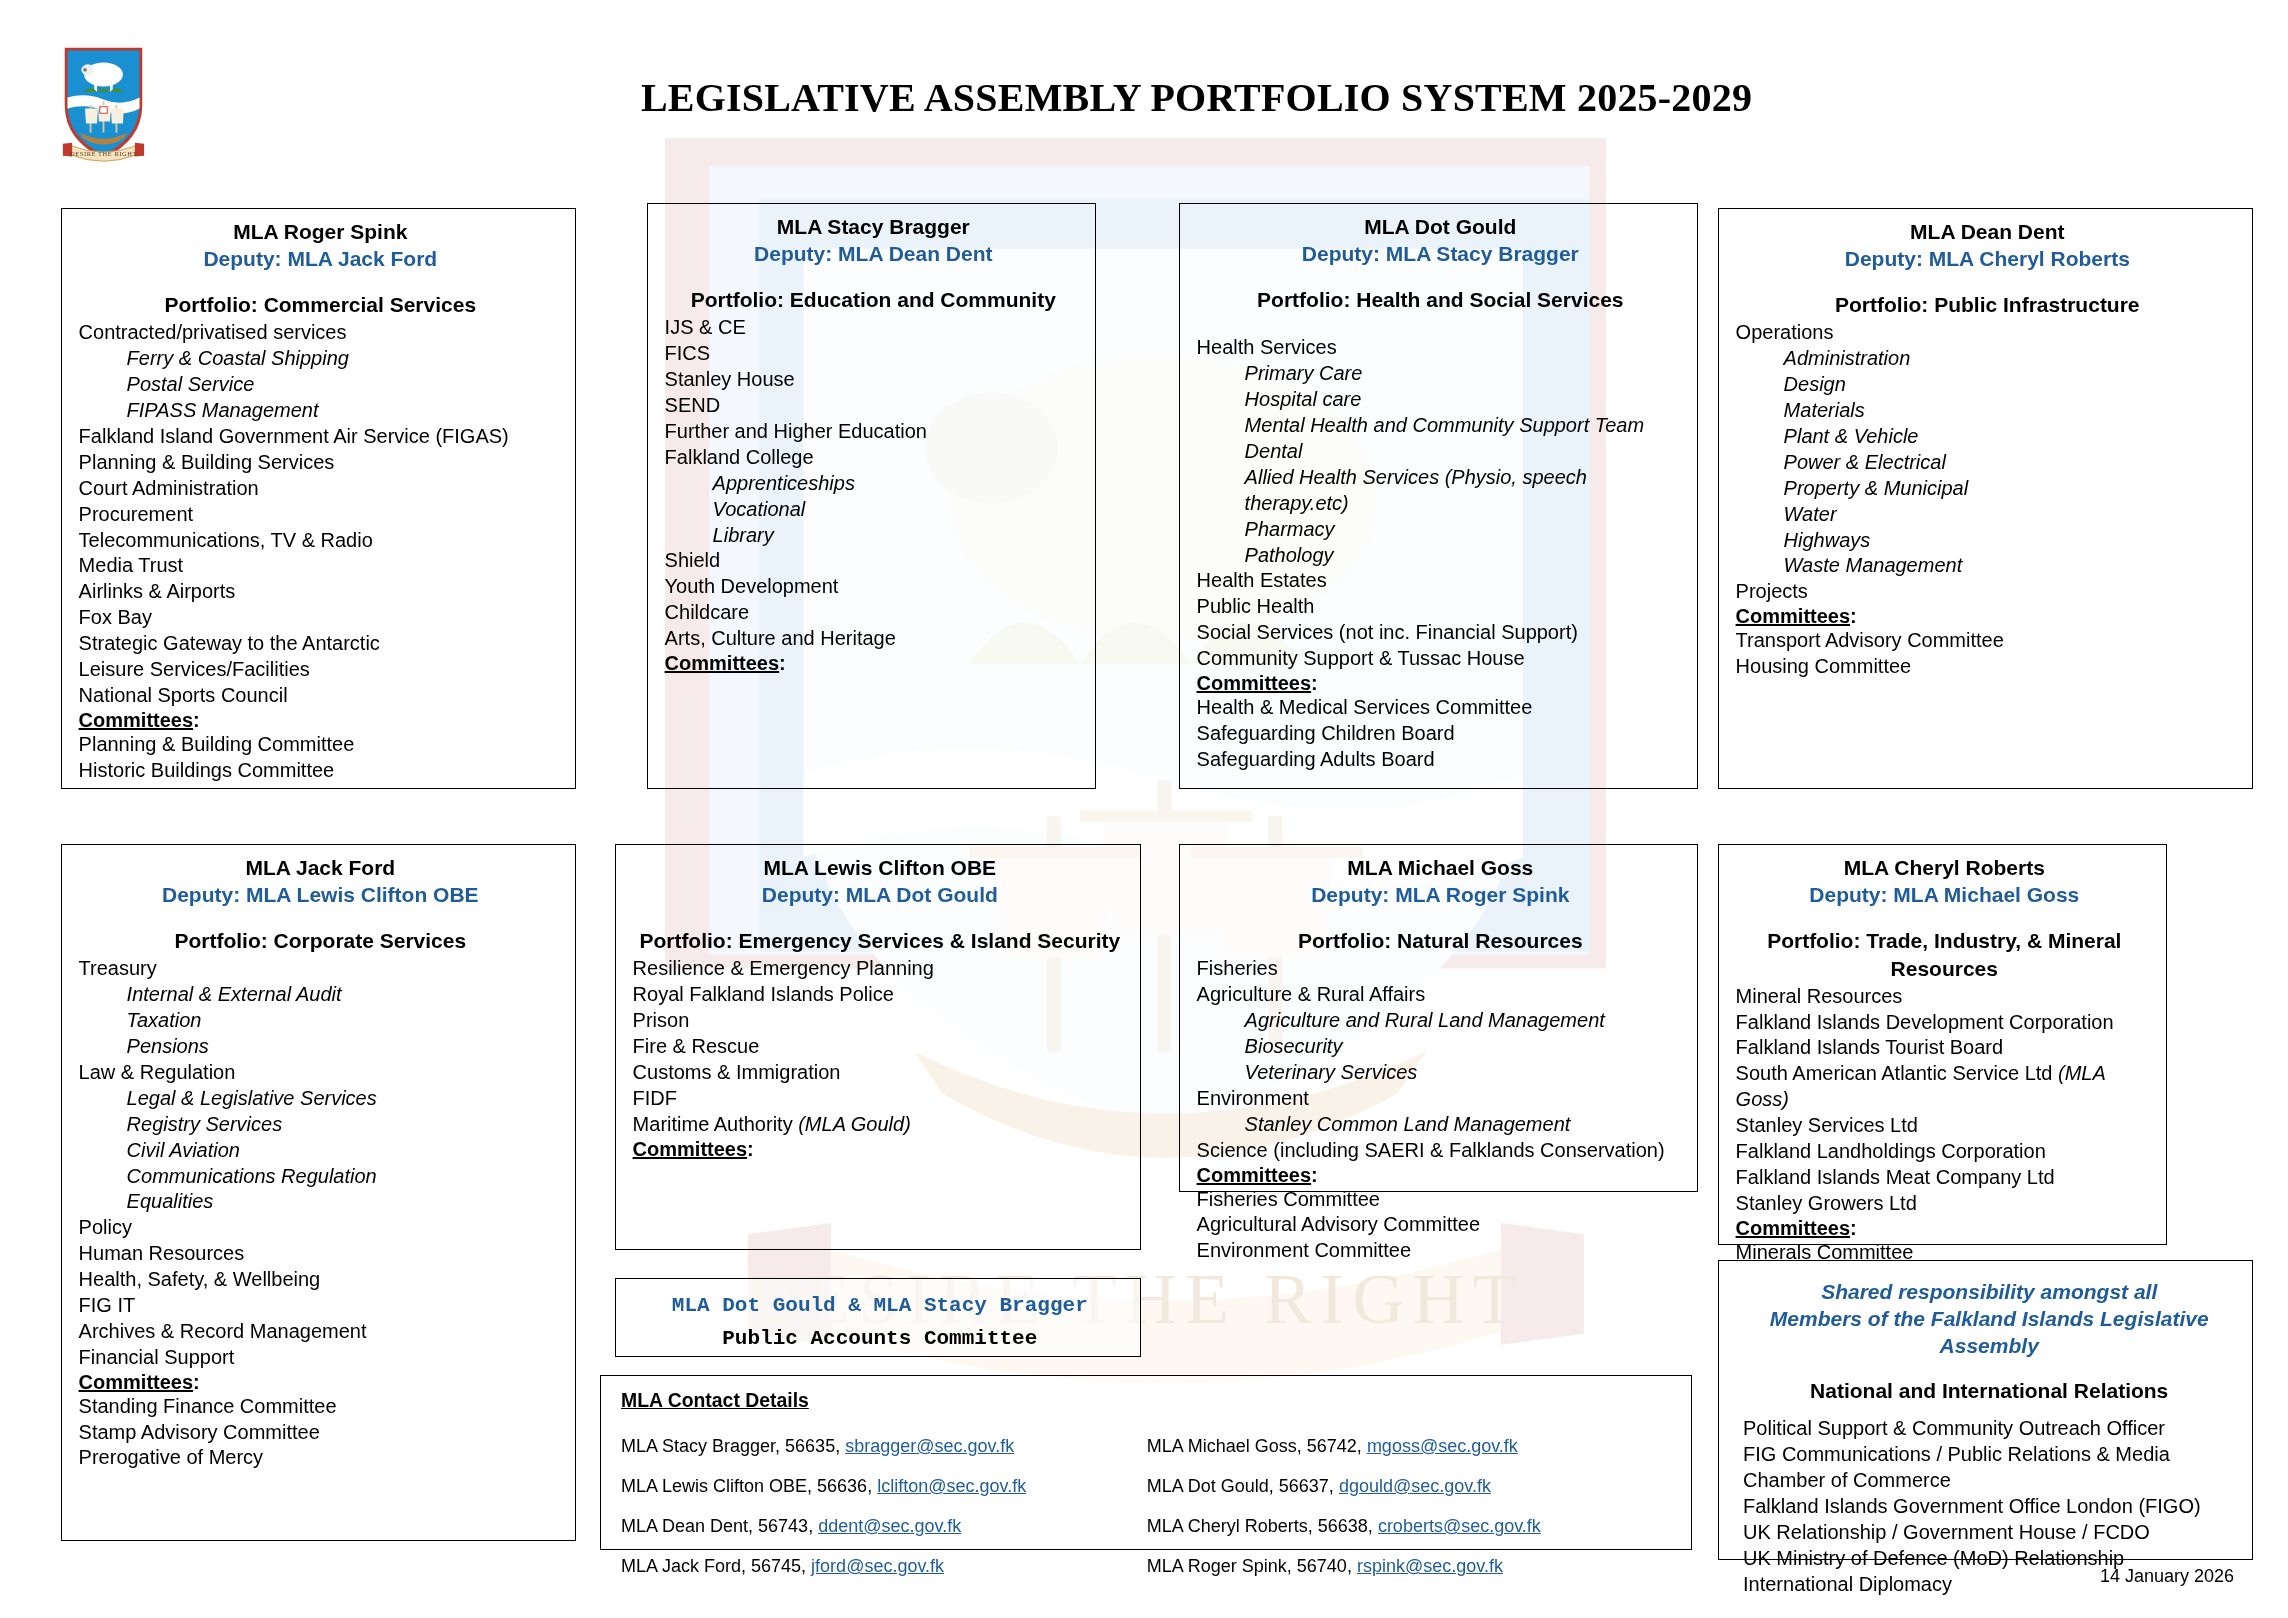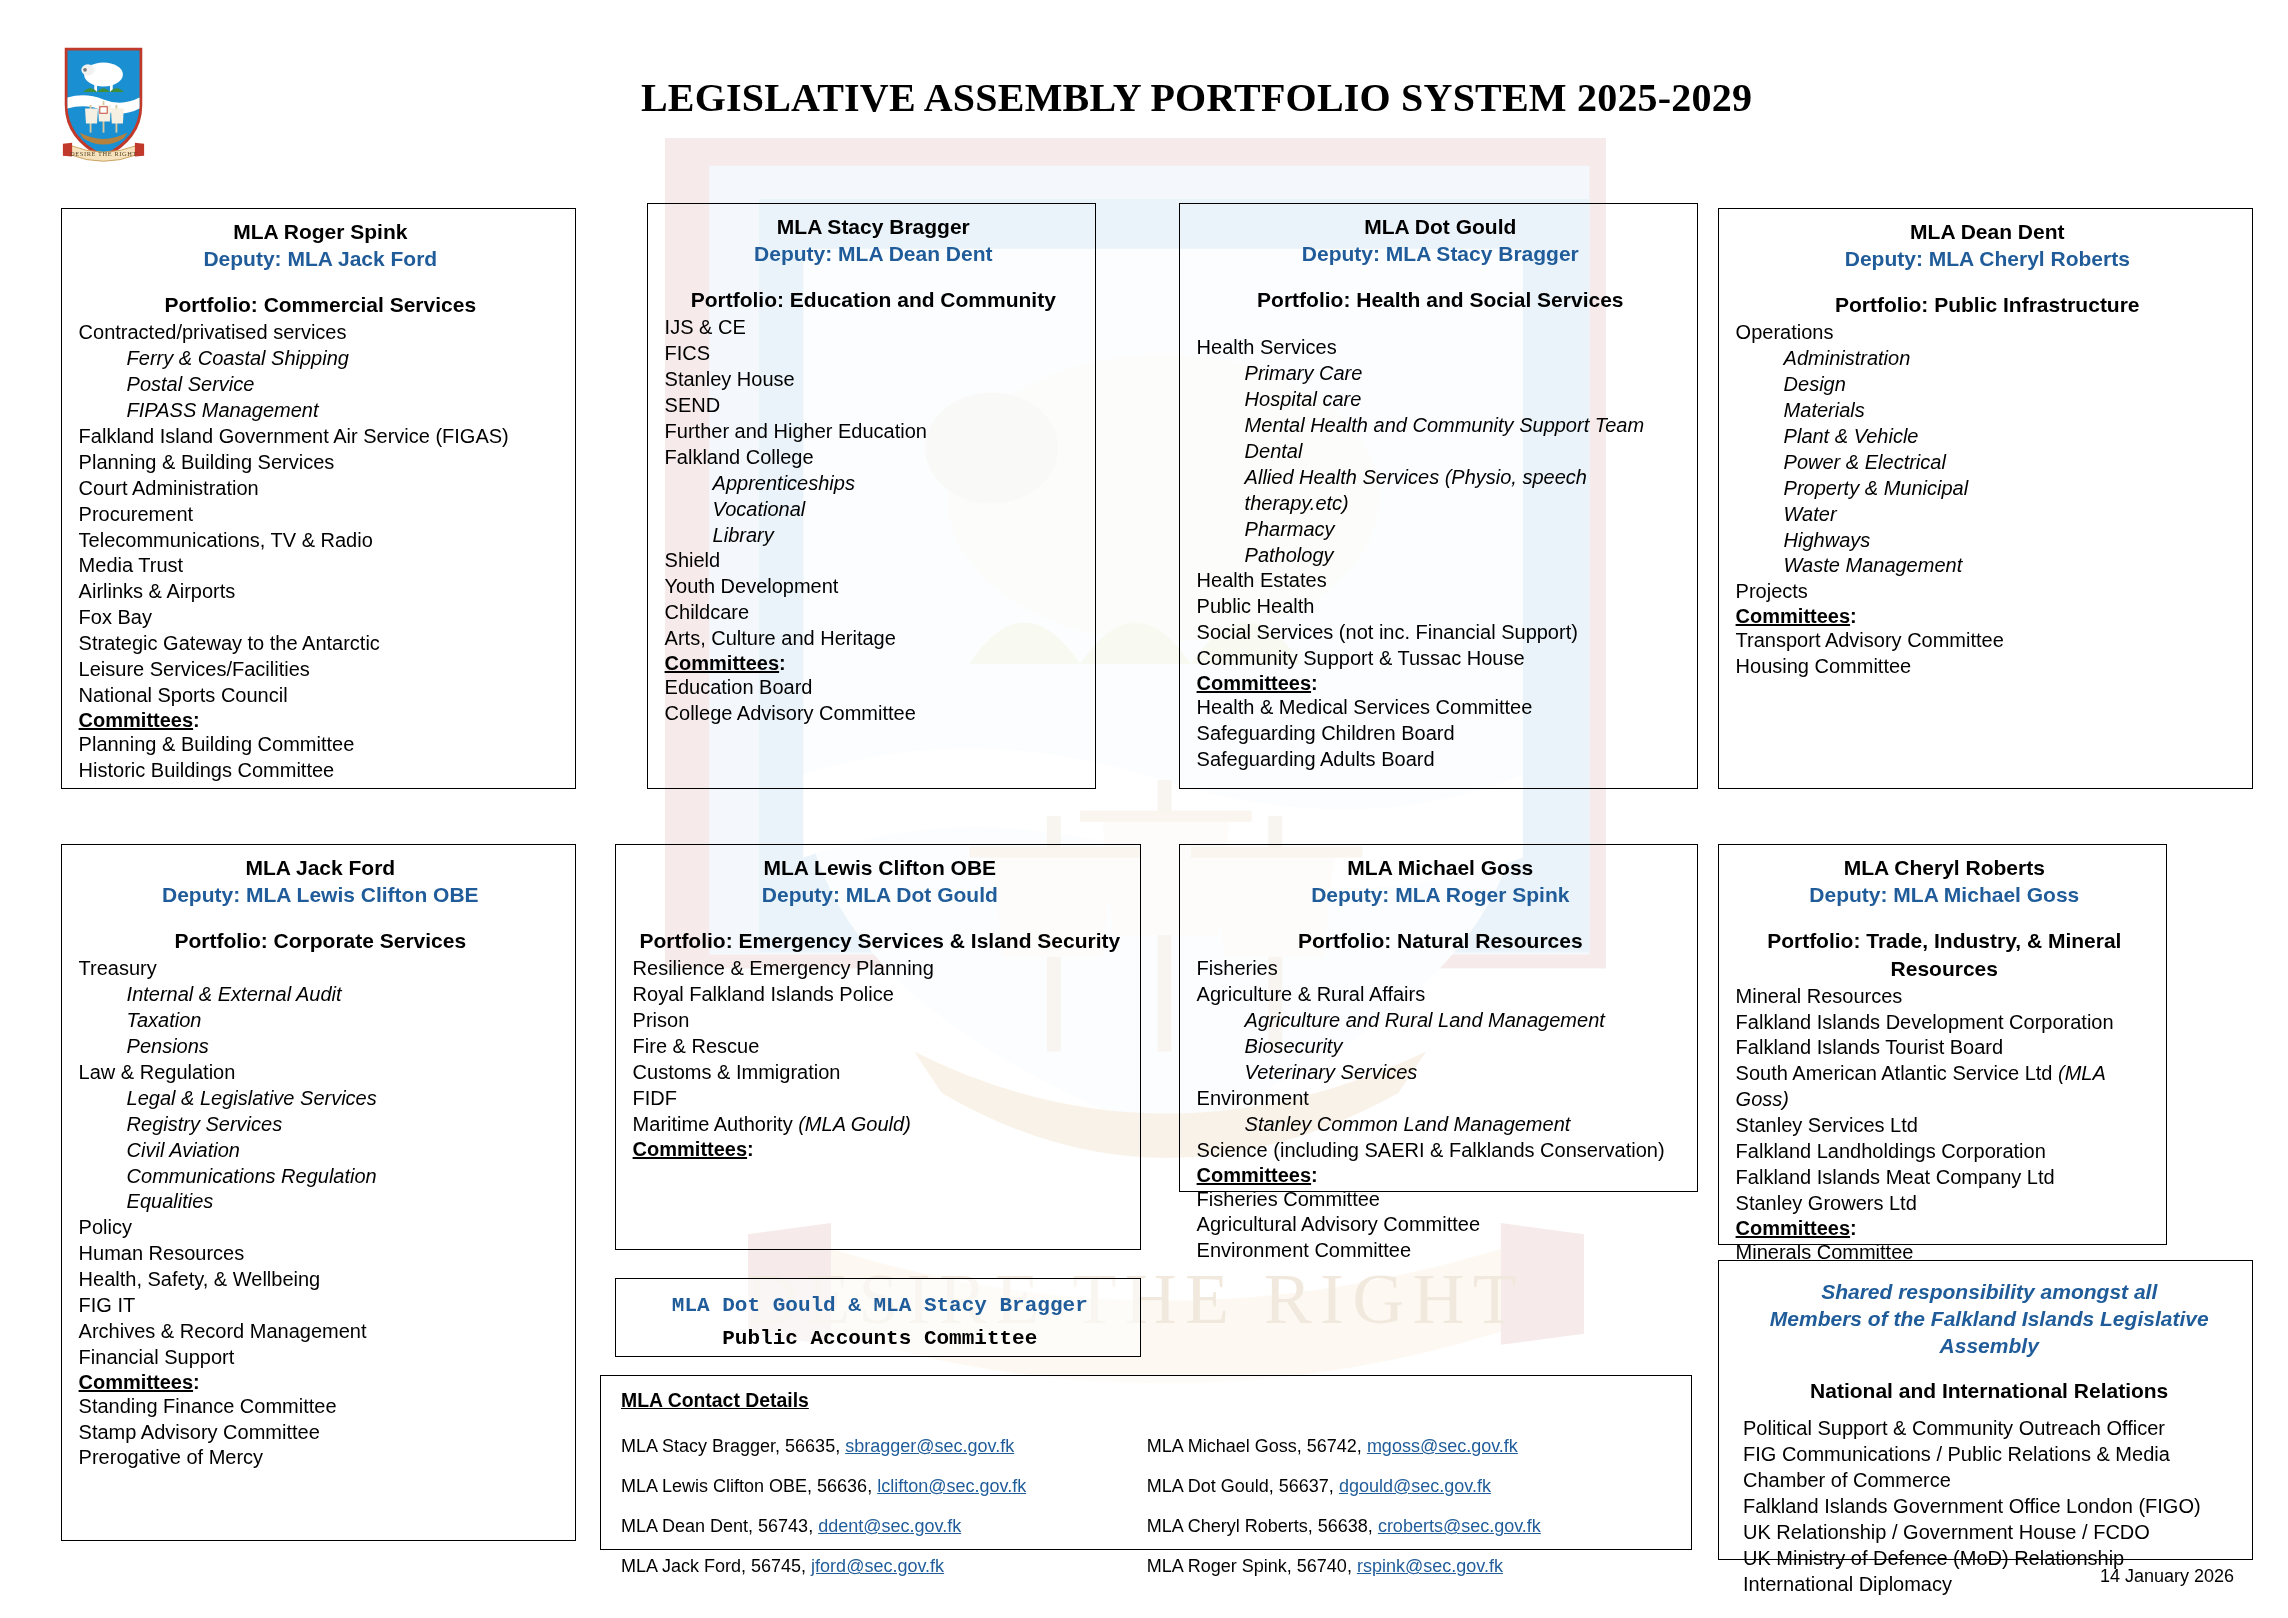--- a/index.html
+++ b/index.html
@@ -294,24 +294,20 @@
       <div class="lvl1">Apprenticeships</div>
       <div class="lvl1">Vocational</div>
       <div class="lvl1">Library</div>
       <div class="lvl0">Shield</div>
       <div class="lvl0">Youth Development</div>
       <div class="lvl0">Childcare</div>
       <div class="lvl0">Arts, Culture and Heritage</div>
     </div>
     <div class="blank"></div>
     <div class="committees-hd"><u>Committees</u>:</div>
-    <div class="items">
-      <div class="lvl0">Education Board</div>
-      <div class="lvl0">College Advisory Committee</div>
-    </div>
   </div>
 <div id="panel-gould" class="panel">
     <div class="mla-name">MLA Dot Gould</div>
     <div class="deputy">Deputy: MLA Stacy Bragger</div>
     <div class="portfolio">Portfolio: Health and Social Services</div>
     <div class="items">
       <div class="blank"></div>
       <div class="lvl0">Health Services</div>
       <div class="lvl1">Primary Care</div>
       <div class="lvl1">Hospital care</div>

